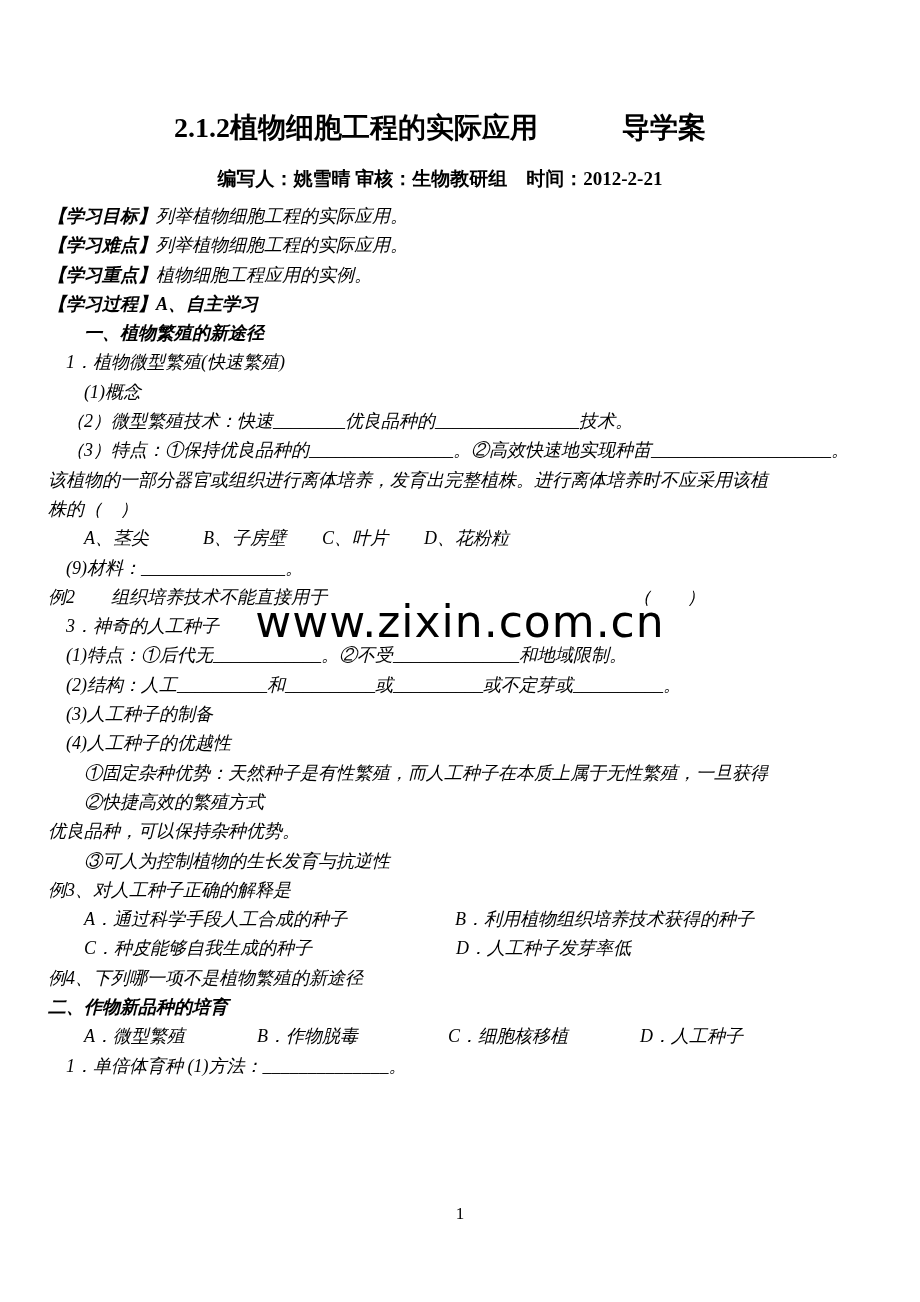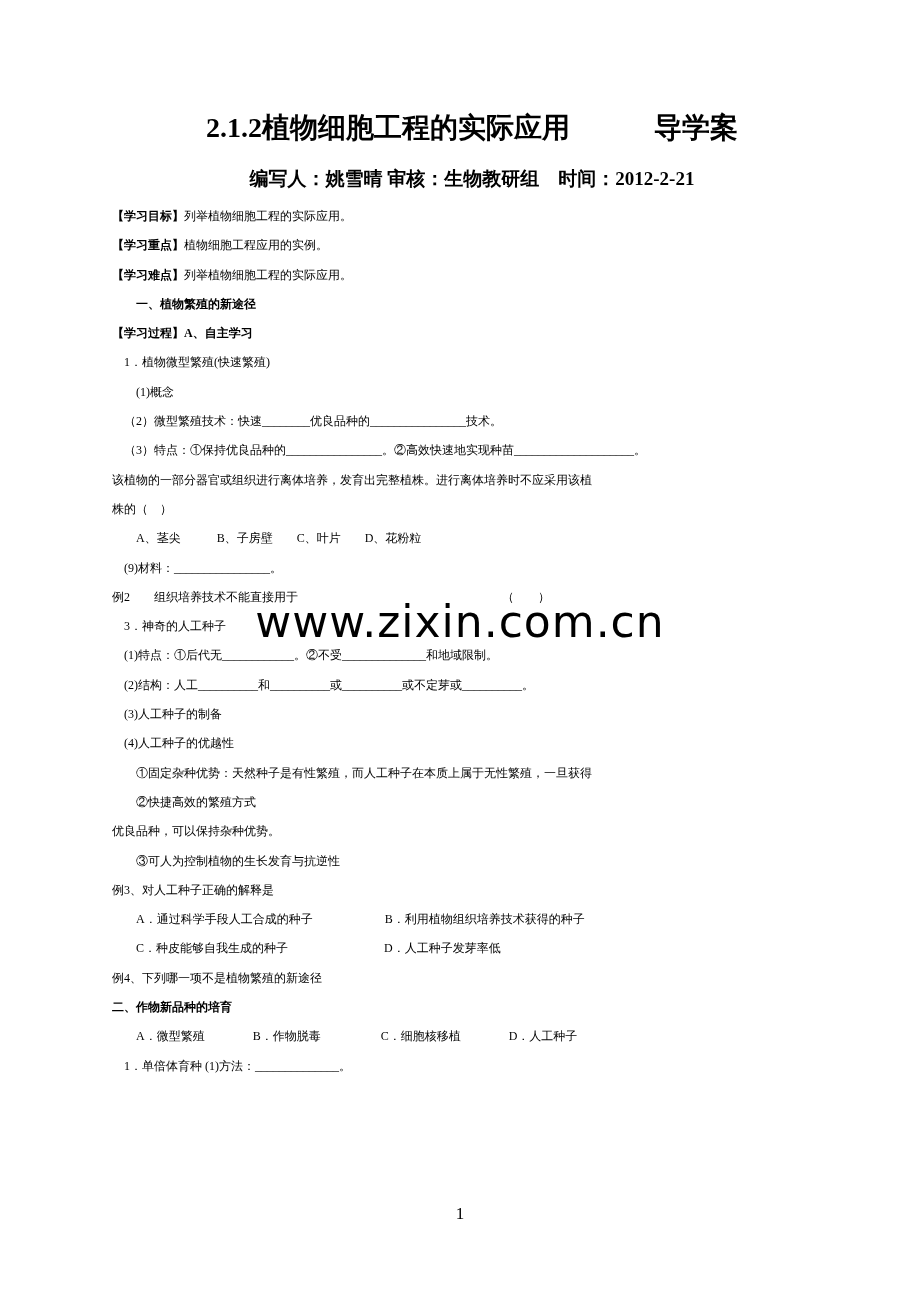--- a/index.html
+++ b/index.html
@@ -17,45 +17,46 @@
     top: 596px; left: 0; width: 100%;
     text-align: center;
     font-size: 44px;
     letter-spacing: 1px;
     color: #000000;
     font-family: "DejaVu Sans", "Liberation Sans", sans-serif;
     z-index: 0;
     user-select: none;
   }
 
-  .content { position: relative; z-index: 1; padding: 108px 88px 0 112px; }
+  .content { position: relative; z-index: 1; padding: 108px 88px 0 48px; }
 
   .title {
     font-size: 28px;
     font-weight: bold;
     text-align: center;
     line-height: 40px;
     white-space: pre;
   }
   .byline {
     font-size: 19px;
     font-weight: bold;
     text-align: center;
     line-height: 30px;
     margin-top: 16px;
     white-space: pre;
   }
 
   .docbody { margin-top: 8px; }
   .ln {
-    font-size: 12px;
+    font-size: 18px;
     line-height: 29.3px;
     height: 29.3px;
     white-space: pre;
     overflow: visible;
+    font-style: italic;
   }
   .ln .b { font-weight: bold; }
 
   .pageno {
     position: absolute;
     bottom: 78px; left: 0; width: 100%;
     text-align: center;
     font-size: 17px;
     z-index: 1;
   }
@@ -66,24 +67,24 @@
 <div class="page">
 
   <div class="watermark">www.zixin.com.cn</div>
 
   <div class="content">
     <div class="title">2.1.2植物细胞工程的实际应用　　　导学案</div>
     <div class="byline">编写人：姚雪晴 审核：生物教研组　时间：2012-2-21</div>
 
     <div class="docbody">
       <div class="ln"><span class="b">【学习目标】</span><span>列举植物细胞工程的实际应用。</span></div>
+      <div class="ln"><span class="b">【学习难点】</span><span>列举植物细胞工程的实际应用。</span></div>
       <div class="ln"><span class="b">【学习重点】</span><span>植物细胞工程应用的实例。</span></div>
-      <div class="ln"><span class="b">【学习难点】</span><span>列举植物细胞工程的实际应用。</span></div>
+      <div class="ln"><span class="b">【学习过程】A、自主学习</span><span></span></div>
       <div class="ln"><span class="b">　　一、植物繁殖的新途径</span><span></span></div>
-      <div class="ln"><span class="b">【学习过程】A、自主学习</span><span></span></div>
       <div class="ln"><span class="b"></span><span>　1．植物微型繁殖(快速繁殖)</span></div>
       <div class="ln"><span class="b"></span><span>　　(1)概念</span></div>
       <div class="ln"><span class="b"></span><span>　（2）微型繁殖技术：快速________优良品种的________________技术。</span></div>
       <div class="ln"><span class="b"></span><span>　（3）特点：①保持优良品种的________________。②高效快速地实现种苗____________________。</span></div>
       <div class="ln"><span class="b"></span><span>该植物的一部分器官或组织进行离体培养，发育出完整植株。进行离体培养时不应采用该植</span></div>
       <div class="ln"><span class="b"></span><span>株的（　）</span></div>
       <div class="ln"><span class="b"></span><span>　　A、茎尖　　　B、子房壁　　C、叶片　　D、花粉粒</span></div>
       <div class="ln"><span class="b"></span><span>　(9)材料：________________。</span></div>
       <div class="ln"><span class="b"></span><span>例2　　组织培养技术不能直接用于　　　　　　　　　　　　　　　　　（　　）</span></div>
       <div class="ln"><span class="b"></span><span>　3．神奇的人工种子</span></div>

